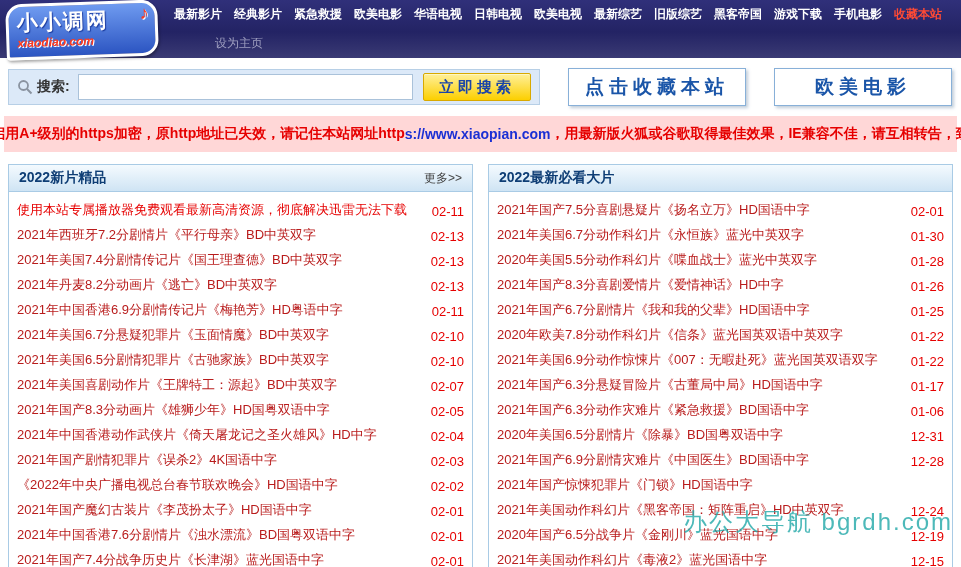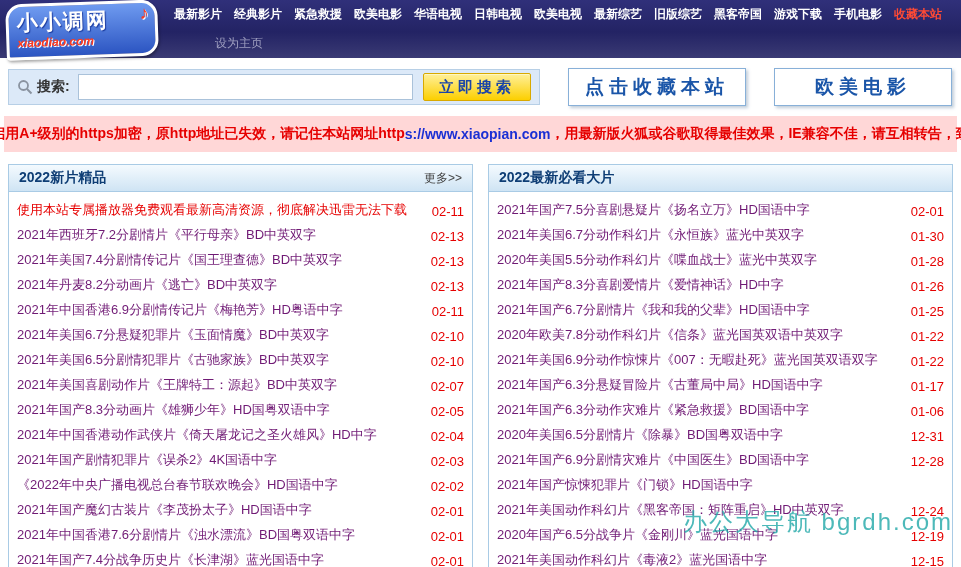--- a/index.html
+++ b/index.html
@@ -175,21 +175,21 @@
   .movie-row {
     display: flex;
     align-items: flex-end;
     height: 25px;
     white-space: nowrap;
     overflow: hidden;
   }
   .movie-title {
     flex: 1;
     font-size: 13px;
-    color: #701a75;
+    color: #b91c1c;
     overflow: hidden;
     text-overflow: ellipsis;
     cursor: pointer;
   }
   .movie-row.hl .movie-title { color: #e60000; }
   .movie-date {
     margin-left: 8px;
     font-size: 13px;
     color: #e60000;
     min-width: 38px;

